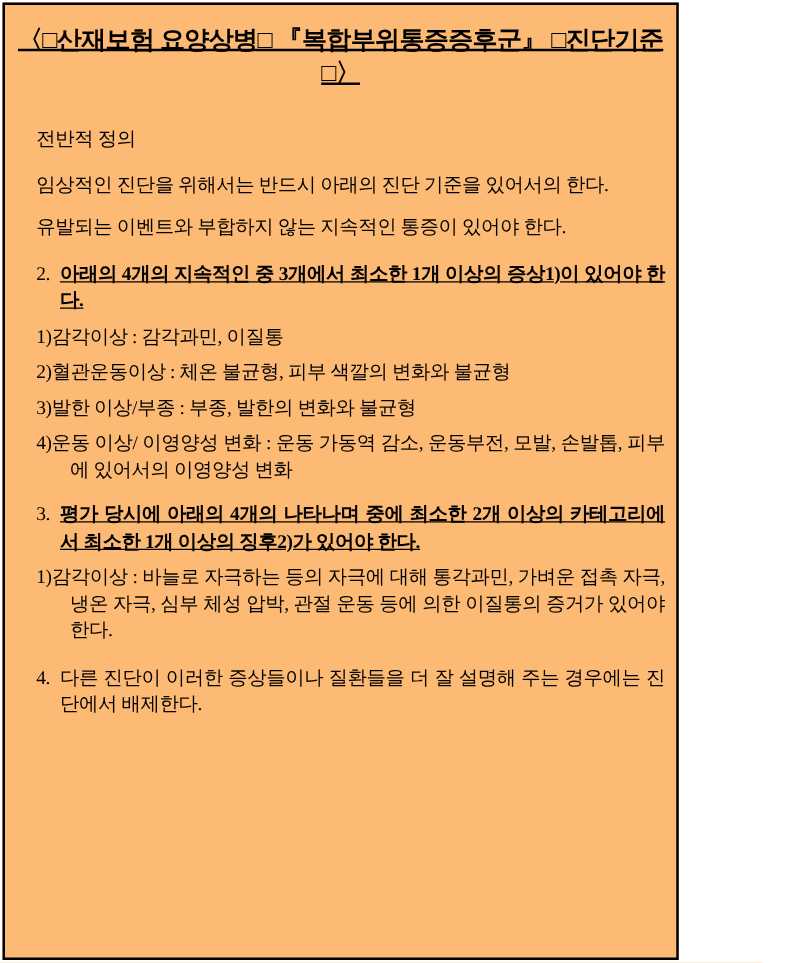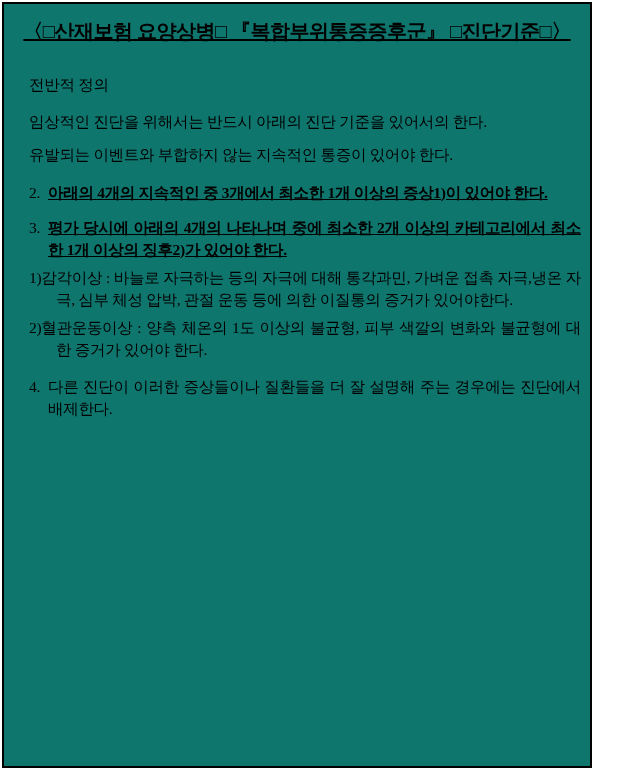--- a/index.html
+++ b/index.html
@@ -5,25 +5,25 @@
   * { margin: 0; padding: 0; box-sizing: border-box; }
   html, body {
     width: 629px; height: 770px;
     background: #ffffff;
     font-family: "Liberation Serif", "DejaVu Serif", serif;
     color: #000000;
   }
   .page {
     position: absolute;
     left: 2px; top: 2px;
-    width: 590px; height: 766px;
+    width: 541px; height: 766px;
     border: 2px solid #000000;
     padding: 12px 9px 8px 9px;
     overflow: hidden;
-    background: #0f766e;
+    background: #fdba74;
   }
   .doc-title {
     text-align: center;
     font-size: 20px;
     font-weight: bold;
     letter-spacing: -0.5px;
     margin-top: 2px;
     margin-bottom: 29px;
   }
   .doc-title .title-text { text-decoration: underline; }
@@ -76,29 +76,34 @@
 
   <div class="txt clinical-note">임상적인 진단을 위해서는 반드시 아래의 진단 기준을 있어서의 한다.</div>
 
   <div class="txt criterion-pain">유발되는 이벤트와 부합하지 않는 지속적인 통증이 있어야 한다.</div>
 
   <div class="txt section sec2">
     <span class="sec-num">2.</span>
     <span class="sec-heading">아래의 4개의 지속적인 중 3개에서 최소한 1개 이상의 증상1)이 있어야 한다.</span>
   </div>
 
+  <div class="items-group">
+    <div class="txt item">1)감각이상 : 감각과민, 이질통</div>
+    <div class="txt item">2)혈관운동이상 : 체온 불균형, 피부 색깔의 변화와 불균형</div>
+    <div class="txt item">3)발한 이상/부종 : 부종, 발한의 변화와 불균형</div>
+    <div class="txt item">4)운동 이상/ 이영양성 변화 : 운동 가동역 감소, 운동부전, 모발, 손발톱, 피부에 있어서의 이영양성 변화</div>
+  </div>
 
   <div class="txt section sec3">
     <span class="sec-num">3.</span>
     <span class="sec-heading">평가 당시에 아래의 4개의 나타나며 중에 최소한 2개 이상의 카테고리에서 최소한 1개 이상의 징후2)가 있어야 한다.</span>
   </div>
 
   <div class="items-group">
     <div class="txt item">1)감각이상 : 바늘로 자극하는 등의 자극에 대해 통각과민, 가벼운 접촉 자극,냉온 자극, 심부 체성 압박, 관절 운동 등에 의한 이질통의 증거가 있어야한다.</div>
-    <div class="txt item">2)혈관운동이상 : 양측 체온의 1도 이상의 불균형, 피부 색깔의 변화와 불균형에 대한 증거가 있어야 한다.</div>
   </div>
 
   <div class="txt section sec4">
     <span class="sec-num">4.</span>
     <span class="sec-body">다른 진단이 이러한 증상들이나 질환들을 더 잘 설명해 주는 경우에는 진단에서 배제한다.</span>
   </div>
 
 </div>
 
 </body></html>

